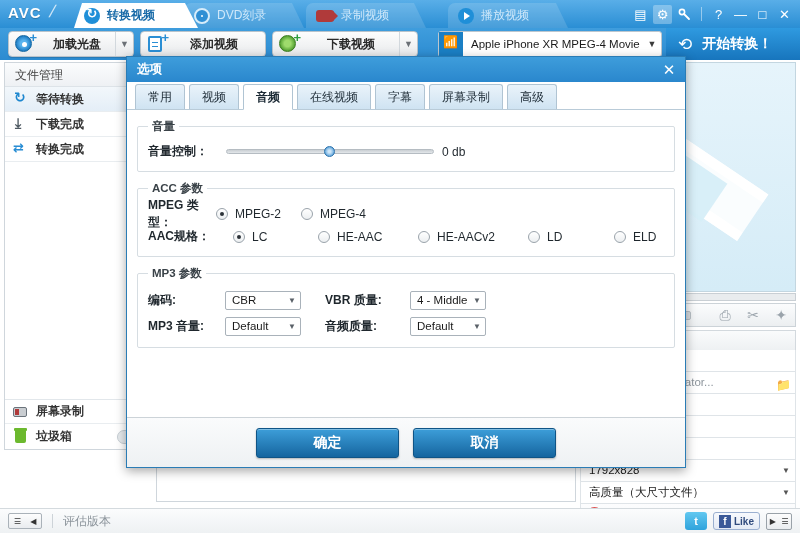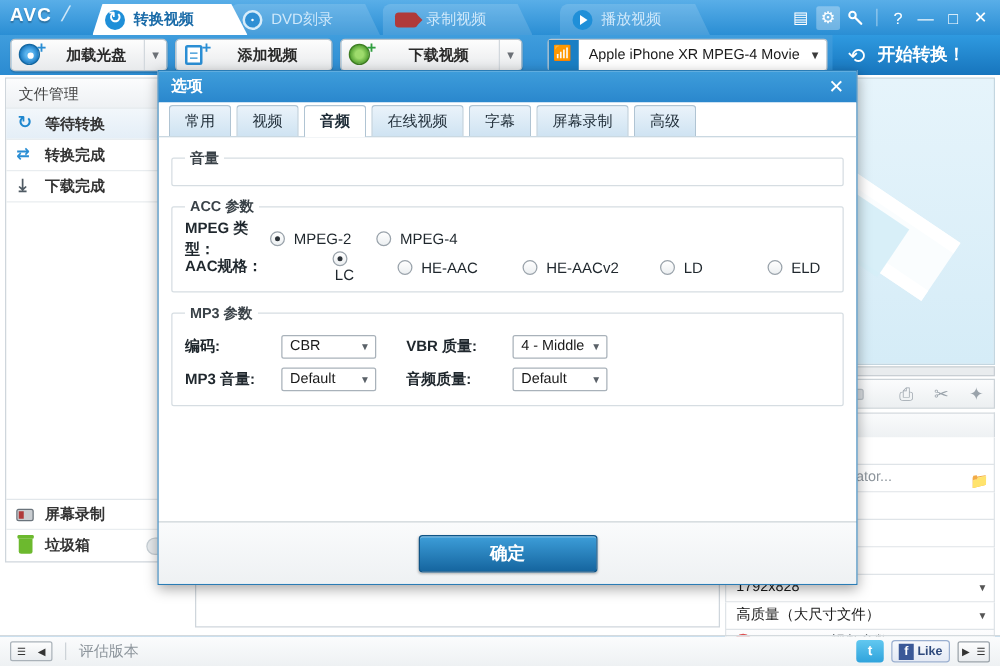--- a/index.html
+++ b/index.html
@@ -524,26 +524,26 @@
   <div class="body-wrap">
 
     <div class="sidebar">
       <div class="side-head">文件管理</div>
 
       <div class="side-item sel">
         <span class="si-ico ic-wait"></span>
         <span>等待转换</span>
       </div>
       <div class="side-item">
+        <span class="si-ico ic-dl"></span>
+        <span>下载完成</span>
+      </div>
+      <div class="side-item">
         <span class="si-ico ic-done"></span>
         <span>转换完成</span>
-      </div>
-      <div class="side-item">
-        <span class="si-ico ic-dl"></span>
-        <span>下载完成</span>
       </div>
 
       <div class="side-bottom">
         <div class="side-item" style="border-top:1px solid #e2e7eb;">
           <span class="si-ico">
               <span class="ic-screen"></span>
             </span>
           <span>屏幕录制</span>
         </div>
         <div class="side-item" style="border-bottom:none;">
@@ -644,38 +644,45 @@
       <div class="mtab">在线视频</div>
       <div class="mtab">字幕</div>
       <div class="mtab">屏幕录制</div>
       <div class="mtab">高级</div>
     </div>
 
     <div class="modal-body">
 
       <fieldset class="gb">
         <legend>音量</legend>
+        <div class="frow">
+          <span class="flabel" style="width:76px;">音量控制：</span>
+          <div class="slider">
+            <div class="knob"></div>
+          </div>
+          <span class="sval">0 db</span>
+        </div>
       </fieldset>
 
       <fieldset class="gb">
         <legend>ACC 参数</legend>
         <div class="frow">
           <span class="flabel" style="width:68px;">MPEG 类型：</span>
           <span class="ritem" style="width:85px;">
             <span class="radio on"></span>
             <span>MPEG-2</span>
           </span>
           <span class="ritem" style="width:85px;">
             <span class="radio"></span>
             <span>MPEG-4</span>
           </span>
         </div>
         <div class="frow">
           <span class="flabel" style="width:85px;">AAC规格：</span>
-          <span class="ritem" style="width:85px;flex-direction:column;">
+          <span class="ritem" style="width:85px;">
             <span class="radio on"></span>
             <span>LC</span>
           </span>
           <span class="ritem" style="width:100px;">
             <span class="radio"></span>
             <span>HE-AAC</span>
           </span>
           <span class="ritem" style="width:110px;">
             <span class="radio"></span>
             <span>HE-AACv2</span>
@@ -715,16 +722,17 @@
           <span class="sel2" style="width:76px;">
             <span>Default</span>
             <span class="dd2">▼</span>
           </span>
         </div>
       </fieldset>
     </div>
 
     <div class="modal-foot">
       <div class="dbtn">确定</div>
+      <div class="dbtn">取消</div>
     </div>
   </div>
 
 </div>
 
 </body></html>

